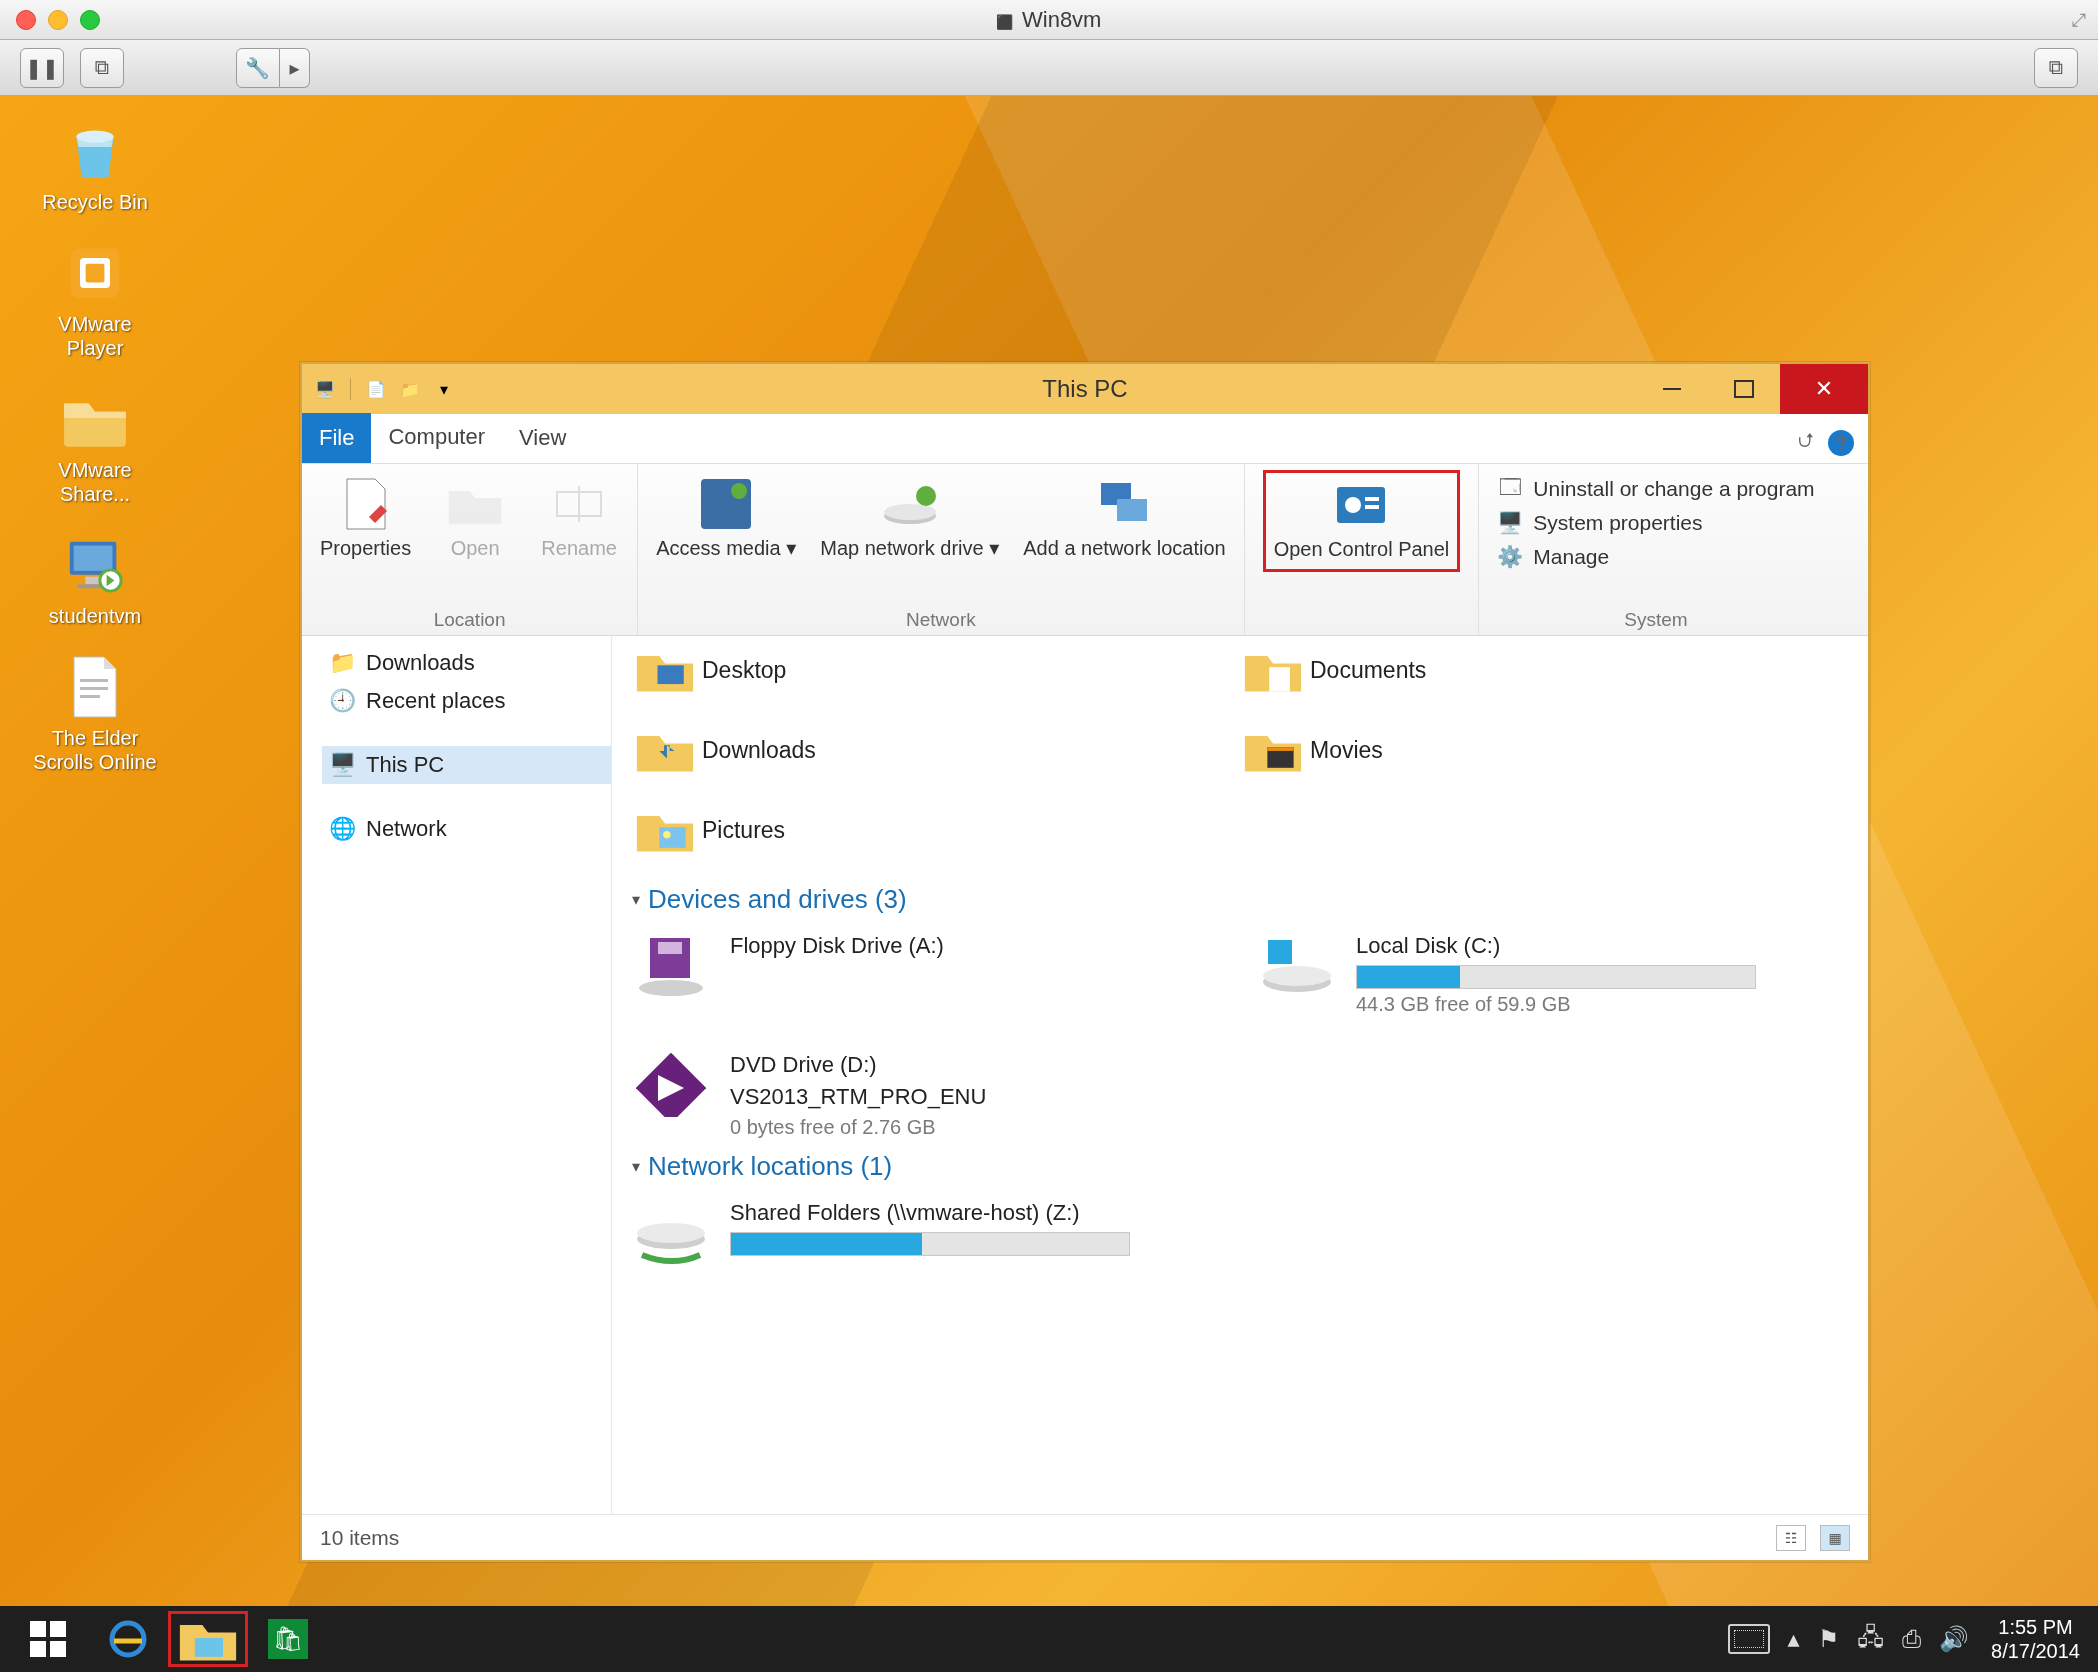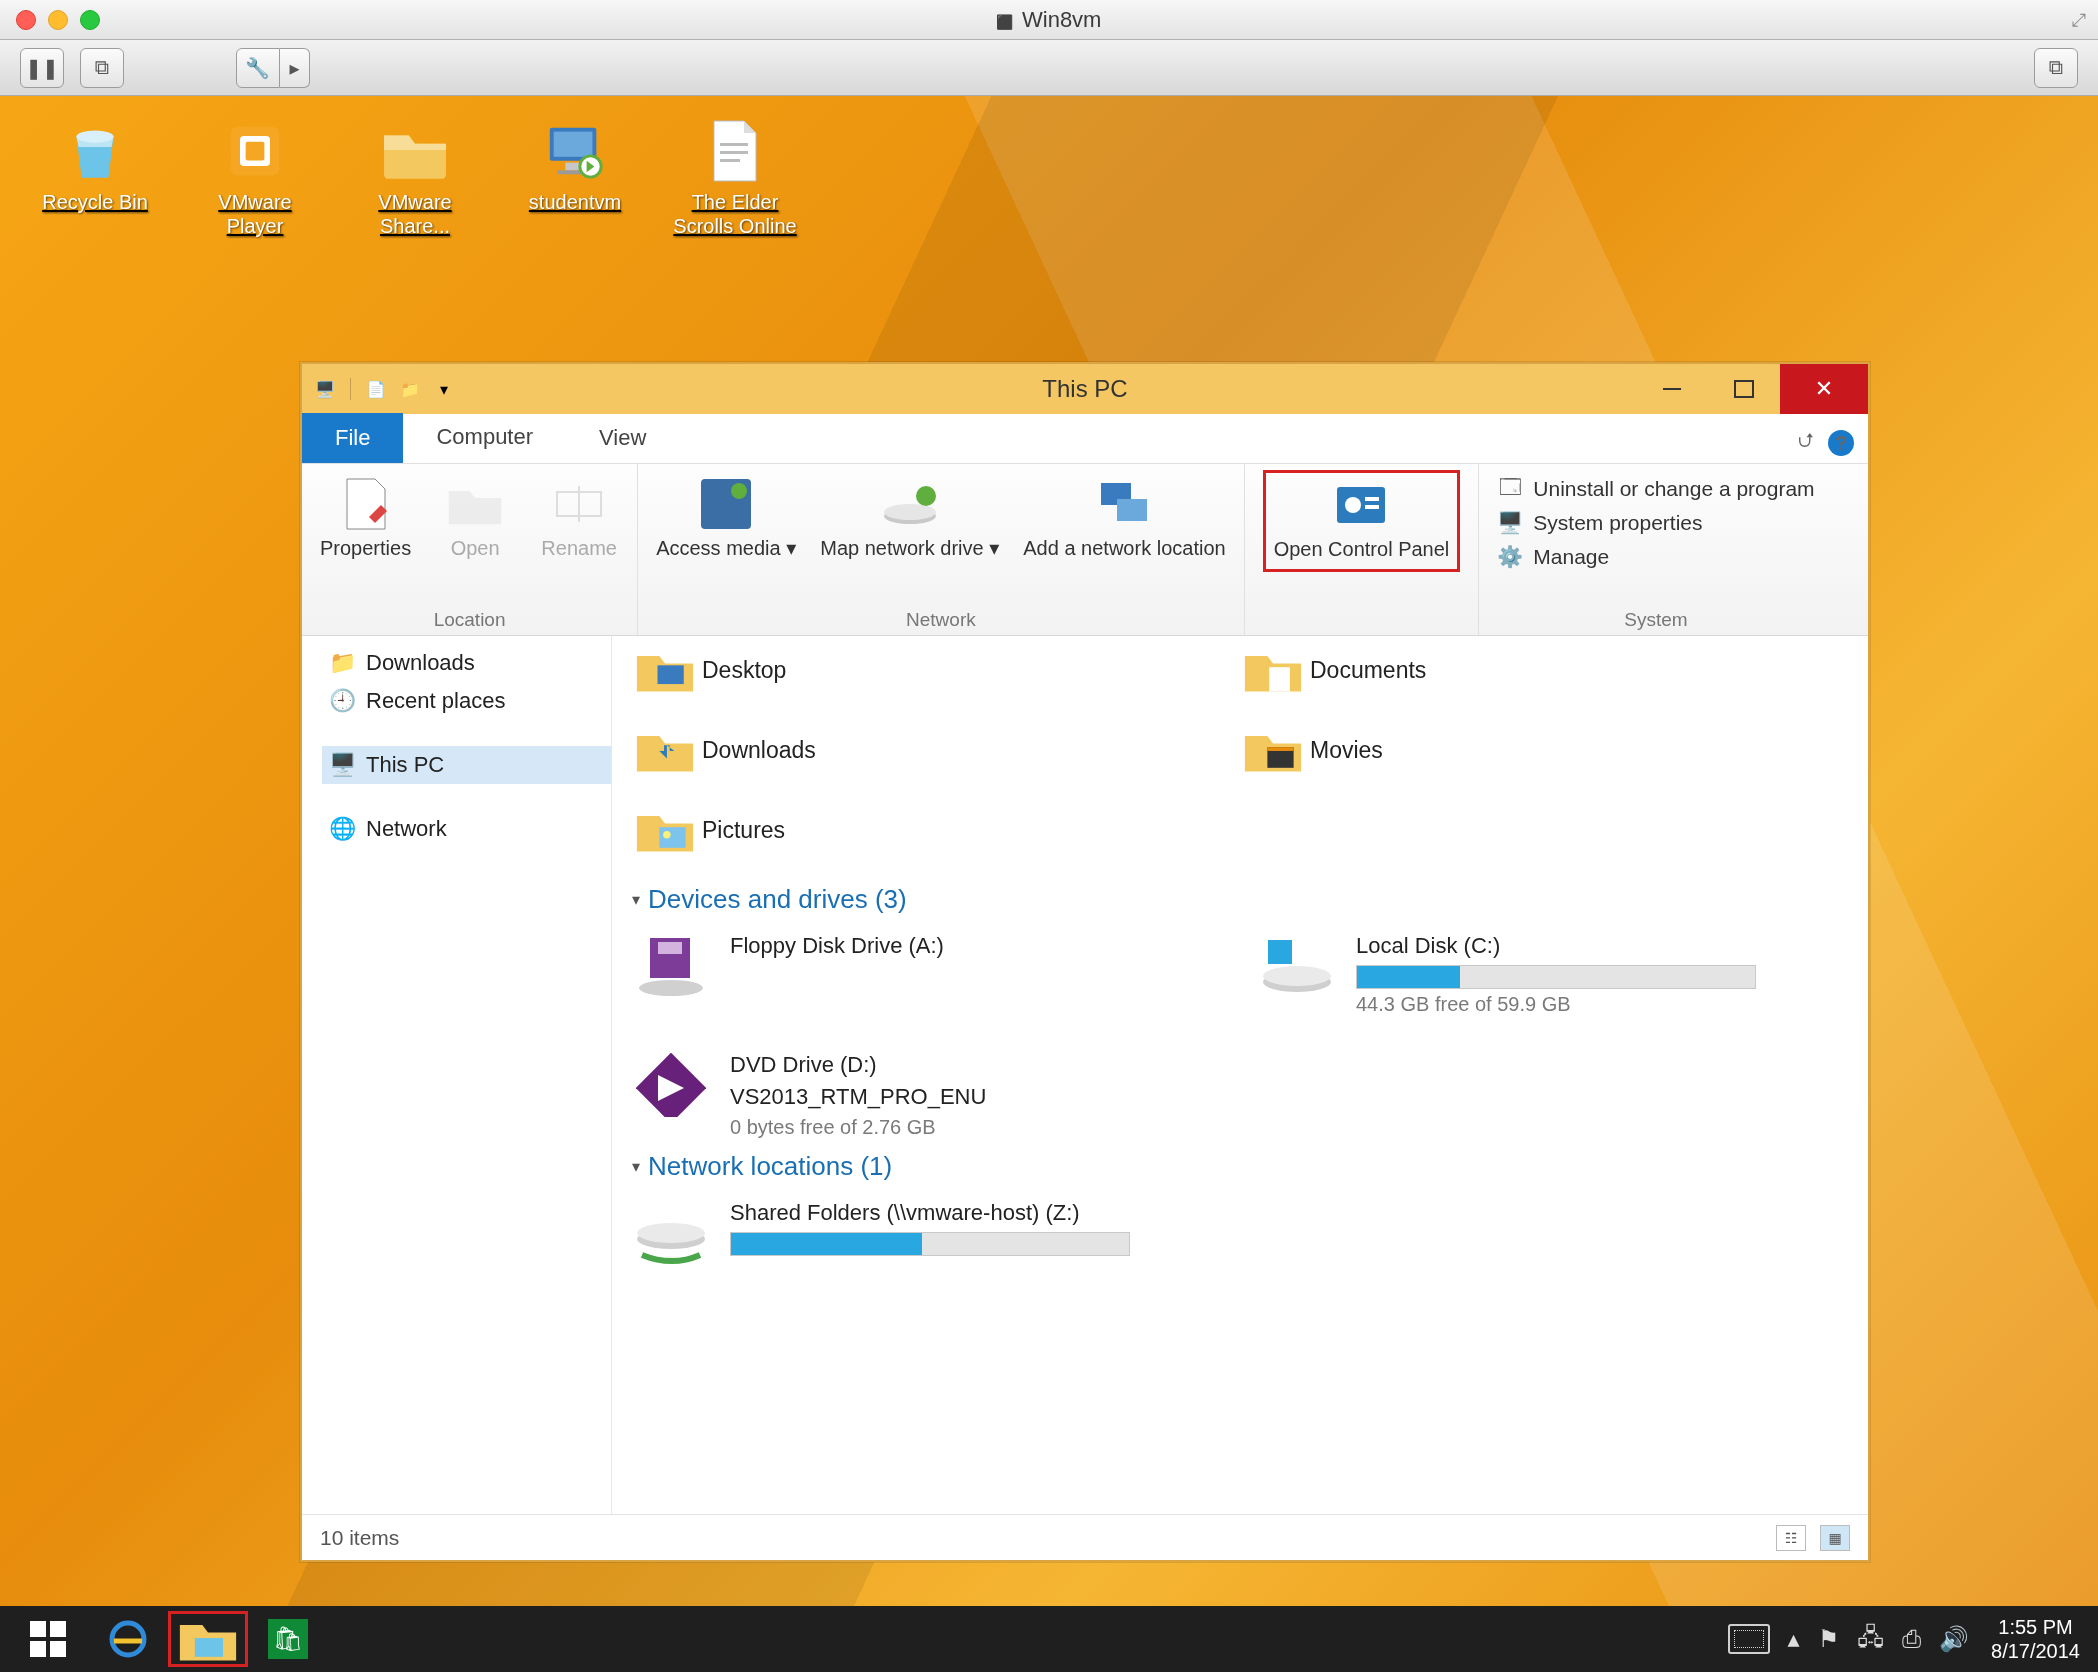--- a/index.html
+++ b/index.html
@@ -22,41 +22,41 @@
 .mac-btn-group .mac-btn:first-child{border-radius:6px 0 0 6px;}
 .mac-btn-group .mac-btn:last-child{border-radius:0 6px 6px 0;border-left:0;}
 .mac-spacer{flex:1;}
 
 
 .guest { flex:1; background:linear-gradient(135deg,#f6a615 0%,#e78c0c 40%,#f5b633 70%,#e78c0c 100%); position:relative; overflow:hidden;}
 .guest::before{content:"";position:absolute;inset:0;background:
   linear-gradient(115deg,transparent 0%,transparent 35%,rgba(0,0,0,.08) 35%,rgba(0,0,0,.08) 55%,transparent 55%),
   linear-gradient(65deg,transparent 0%,transparent 60%,rgba(255,255,255,.12) 60%,rgba(255,255,255,.12) 80%,transparent 80%);}
 
-.desktop-icons { position:absolute; left:30px; top:20px; display:flex; flex-direction:row; gap:30px;text-decoration:underline; }
+.desktop-icons { position:absolute; left:30px; top:20px; display:flex; flex-direction:column; gap:24px; }
 .di { width:130px; display:flex; flex-direction:column; align-items:center; gap:4px; cursor:pointer;}
 .di-ico { width:80px; height:70px; display:flex; align-items:center; justify-content:center; font-size:50px; }
 .di-lbl { color:#fff; font-size:20px; text-align:center; text-shadow:1px 1px 2px rgba(0,0,0,.6); line-height:1.2;}
 .bin svg,.folder-orange svg{width:66px;height:66px;}
 
 
 .explorer { position:absolute; left:300px; top:266px; width:1570px; height:1200px; background:#fff; border:2px solid #d9a441; box-shadow:0 0 0 1px rgba(0,0,0,.1); display:flex; flex-direction:column;}
 .ex-title { height:50px; background:#f5c763; display:flex; align-items:center; position:relative;}
 .qat { display:flex; align-items:center; gap:8px; margin-left:10px;}
 .qat-ico { width:26px;height:26px; display:flex;align-items:center;justify-content:center; font-size:16px;}
 .qat-sep{width:0;height:22px;border-left:1px solid rgba(0,0,0,.2);margin:0 4px;}
 .ex-title-text { position:absolute; left:50%; transform:translateX(-50%); font-size:24px; color:#333;}
 .win-ctrls { position:absolute; right:0; top:0; display:flex; height:100%;}
 .wc { width:72px; display:flex; align-items:center; justify-content:center; font-size:22px; color:#333;}
 .wc.close{ background:#c8171d; color:#fff; width:88px;}
 .wc.min::before{content:"";width:18px;height:2px;background:#333;}
 .wc.max::before{content:"";width:16px;height:14px;border:2px solid #333;}
 
 .ribbon-tabs { height:50px; background:#fff; display:flex; align-items:flex-end; border-bottom:1px solid #e0e0e0; position:relative;}
-.rtab { padding:0 33px; height:50px; display:flex; align-items:center; font-size:22px; color:#444;margin-top:32px;}
+.rtab { padding:0 17px; height:50px; display:flex; align-items:center; font-size:22px; color:#444;margin-top:32px;}
 .rtab.file{ background:#1979ca; color:#fff;}
 .rtab.active{ border-bottom:2px solid #fff; position:relative; z-index:2;}
 .rib-right{position:absolute;right:14px;top:12px;display:flex;gap:14px;align-items:center;}
 .rib-right span{font-size:20px;color:#666;}
 .help-ico{width:26px;height:26px;border-radius:50%;background:#1979ca;color:#fff;display:flex;align-items:center;justify-content:center;font-size:18px;font-weight:bold;}
 
 .ribbon-body { height:172px; background:linear-gradient(#fdfdfd,#f2f2f2); border-bottom:1px solid #d8d8d8; display:flex;}
 .rgroup { border-right:1px solid #e0e0e0; padding:6px 18px 0; display:flex; flex-direction:column;}
 .rgroup-items{ display:flex; gap:24px; flex:1; align-items:flex-start;}
 .rgroup-label{ text-align:center; font-size:19px; color:#777; padding:4px 0;}

